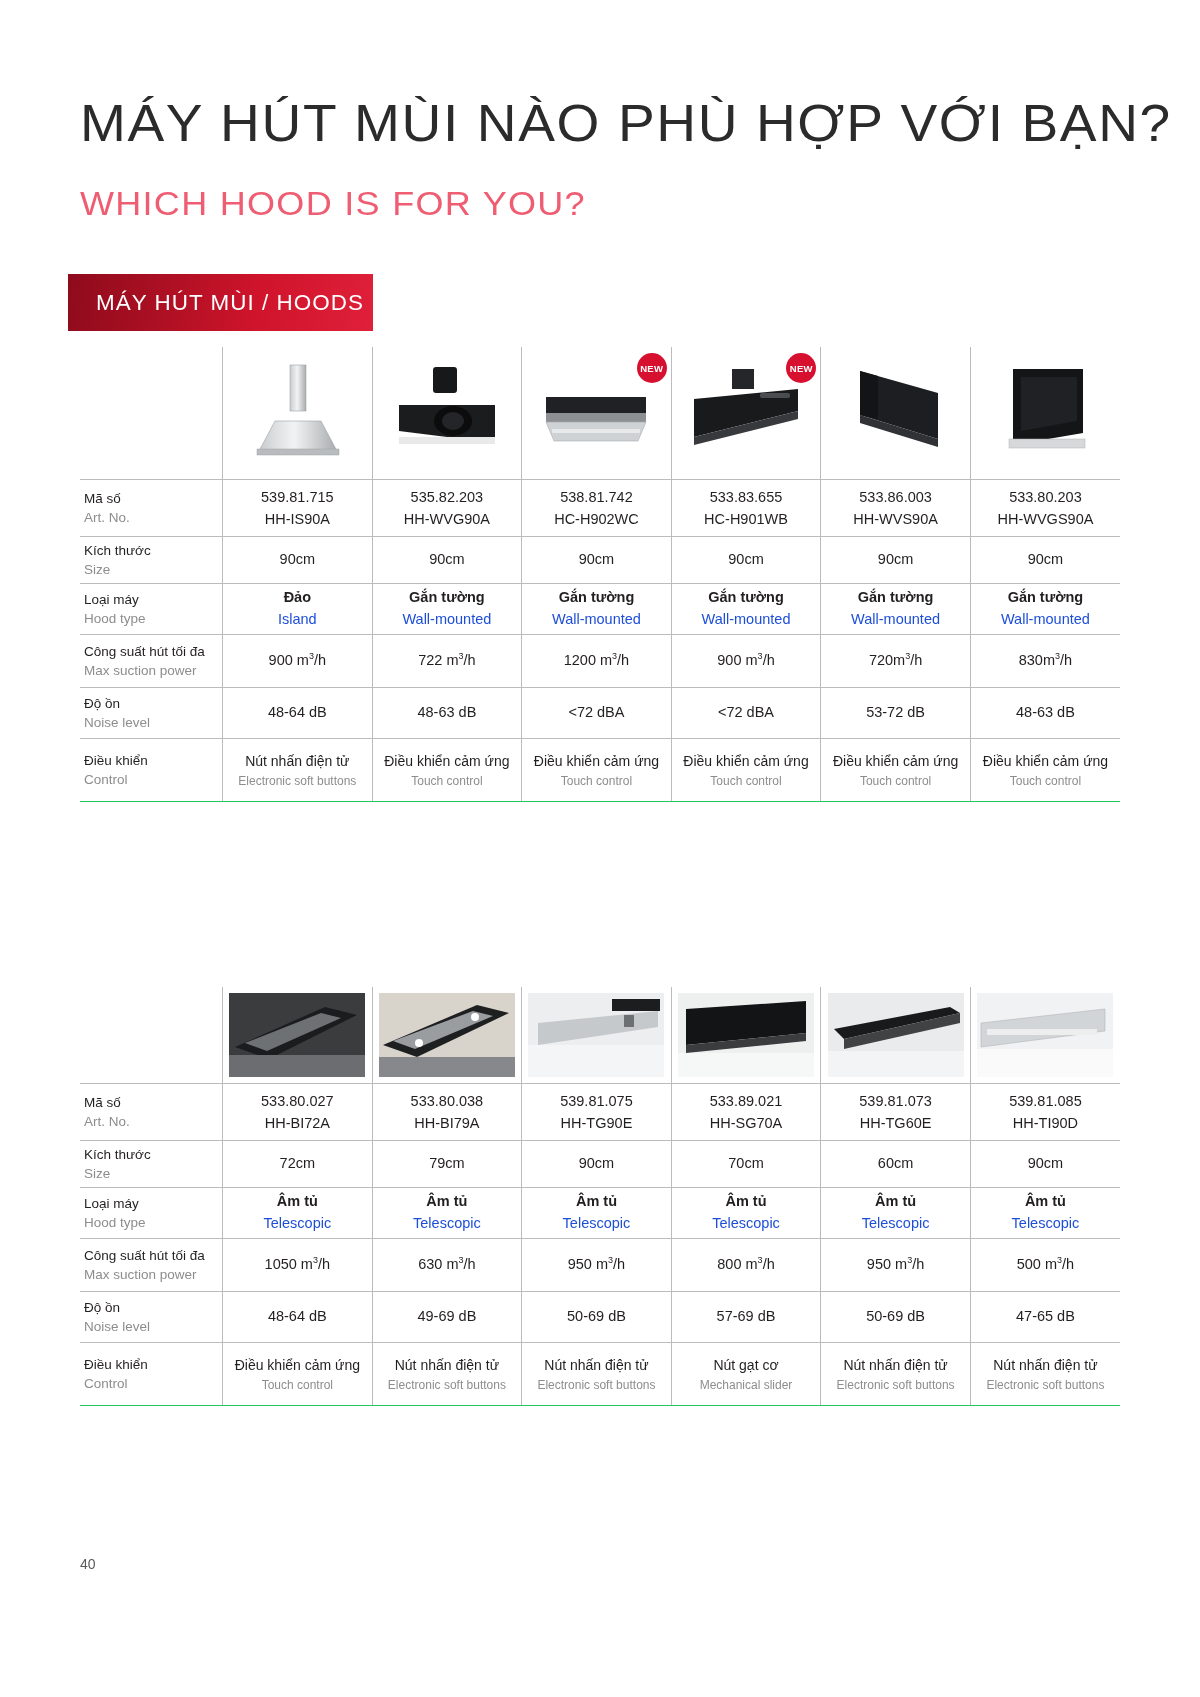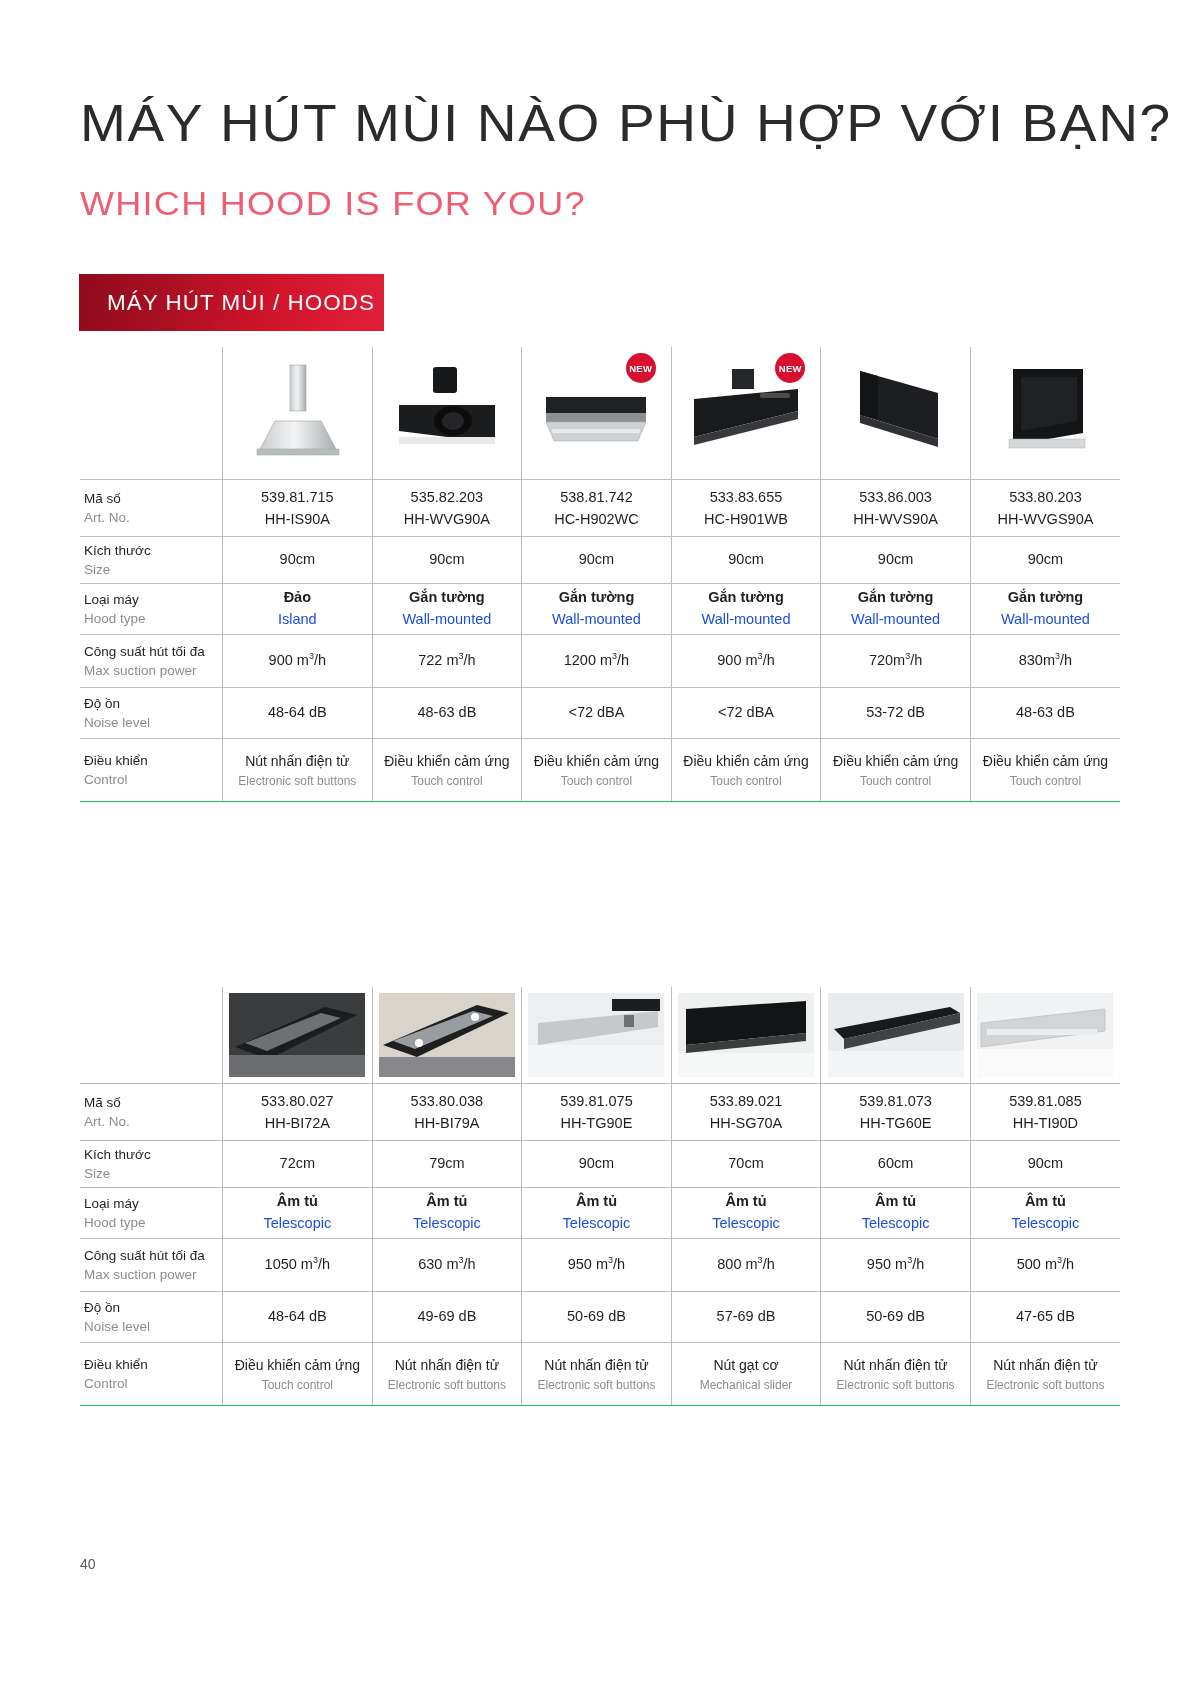--- a/index.html
+++ b/index.html
@@ -47,21 +47,21 @@
   }
   .banner-label{
     color:#ffffff;
     font-size:22px;
     letter-spacing:1px;
     font-weight:400;
     white-space:nowrap;
     transform:scaleX(1.02);
     transform-origin:left center;
   }
-  #banner1{left:79px;top:274px;width:305px;}
+  #banner1{left:68px;top:274px;width:305px;}
   #banner2{left:80px;top:894px;width:490px;}
 
   
   .ptable{
     position:absolute;
     left:80px;width:1040px;
     border-collapse:collapse;
     table-layout:fixed;
   }
   #table1{top:347px;}
@@ -111,21 +111,21 @@
   .r-ctrl td{height:62px;}
   .img-row td{height:132px;}
   #table2 .img-row td{height:96px;}
 
   
   .prodcell{position:relative;}
   .hood-art{position:relative;width:124px;height:108px;margin:0 auto;}
   #table2 .hood-art{width:136px;height:84px;}
 
   .badge-new{
-    position:absolute;top:6px;right:15px;
+    position:absolute;top:6px;right:4px;
     width:30px;height:30px;border-radius:50%;
     background:#d81030;color:#fff;
     font-size:9.5px;font-weight:bold;letter-spacing:.3px;
     display:flex;align-items:center;justify-content:center;
     z-index:5;
   }
 
   
   .page-num{
     position:absolute;left:80px;top:1556px;

